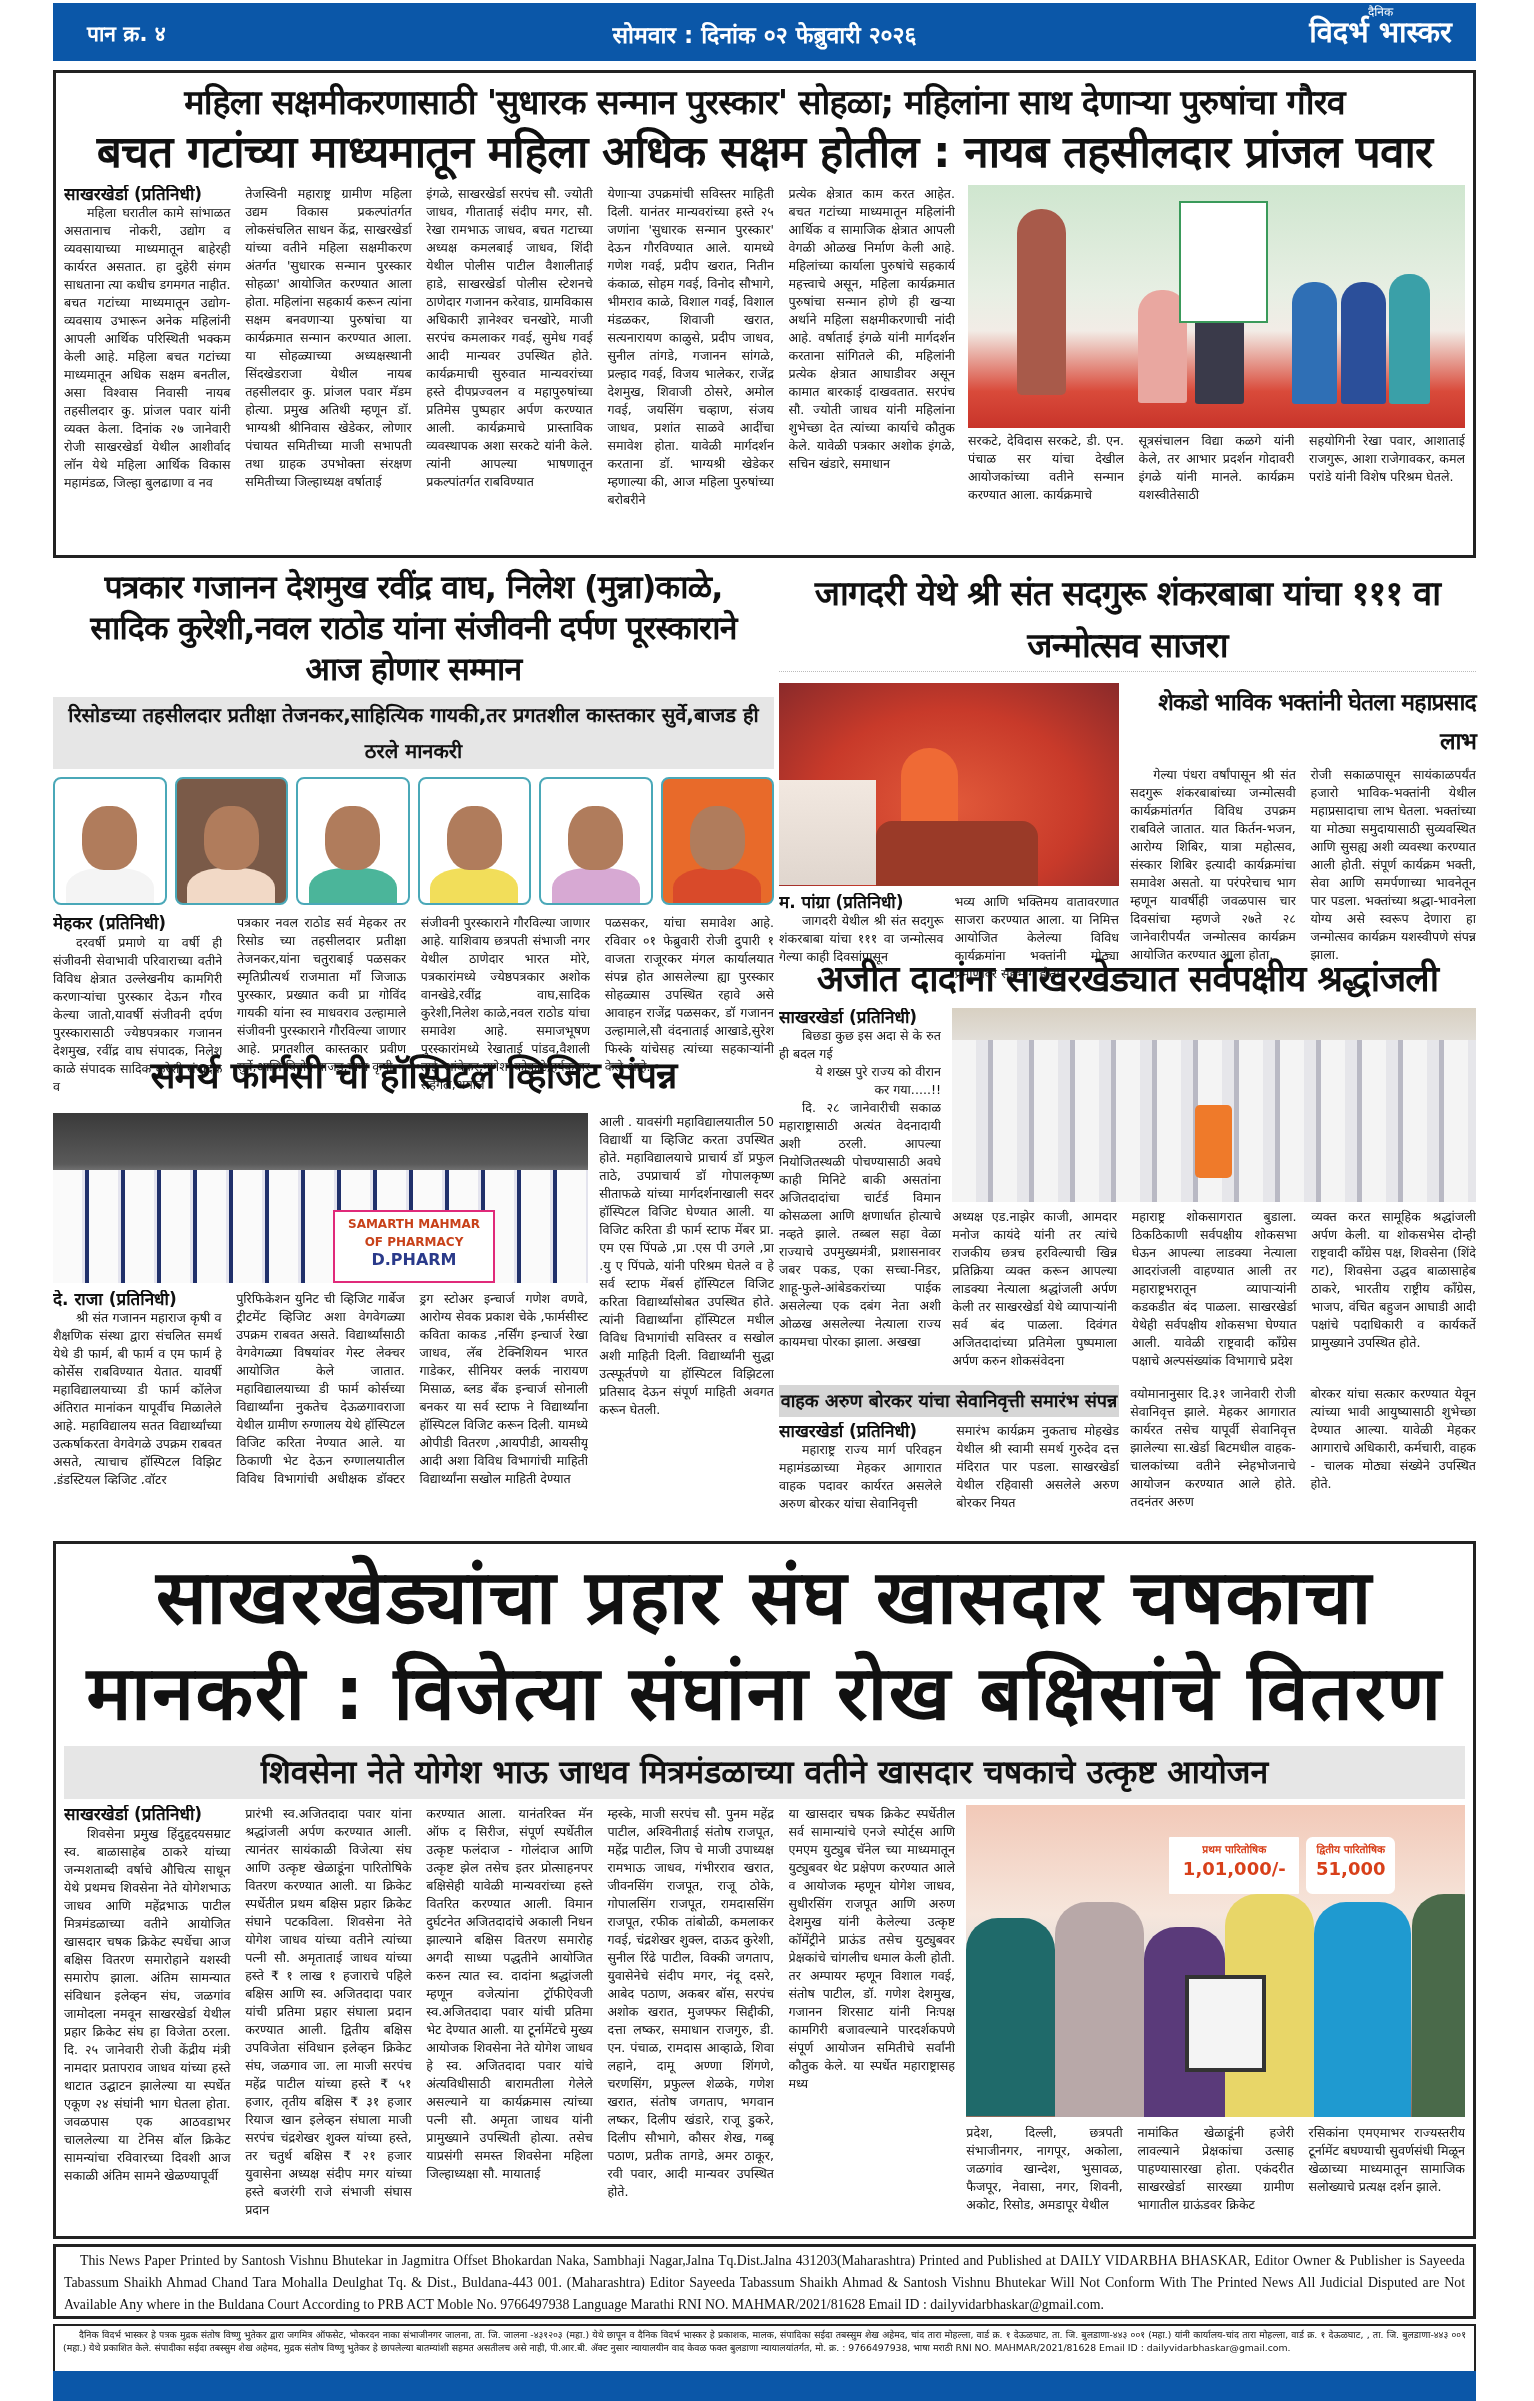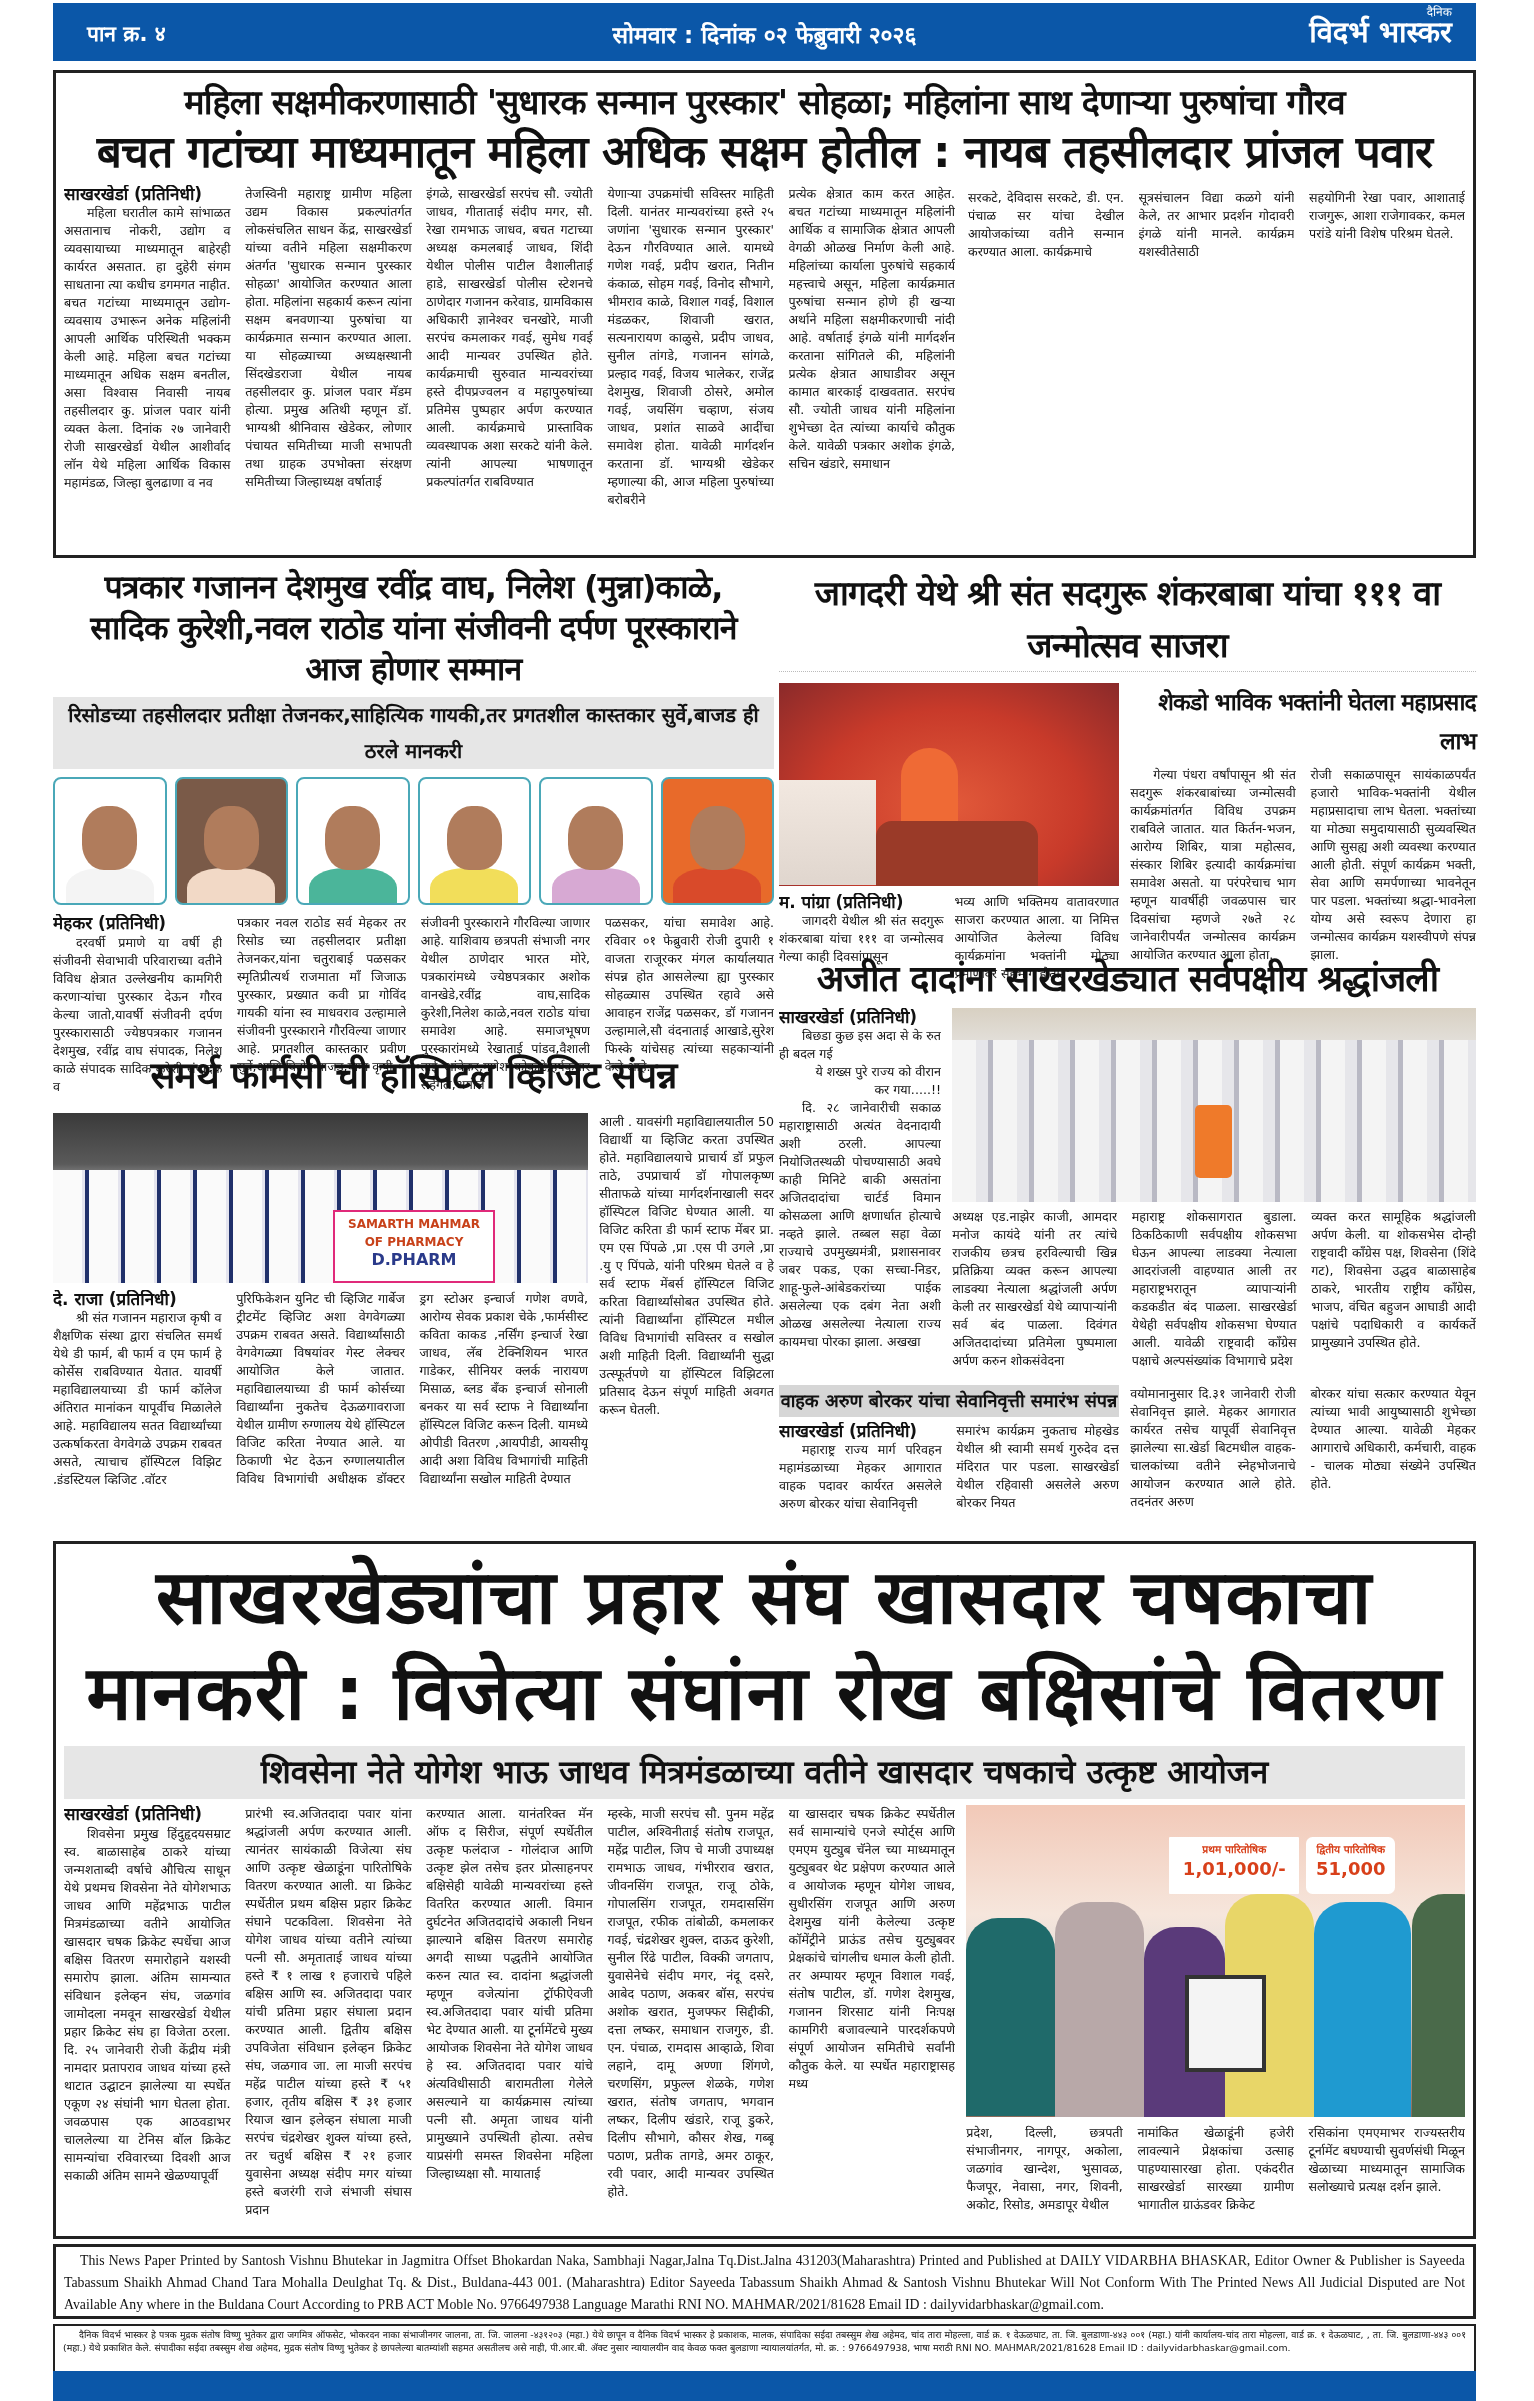--- a/index.html
+++ b/index.html
@@ -2,21 +2,21 @@
 <html style="font-size:13px"><head>
 <meta charset="utf-8">
 <style>
   *{box-sizing:border-box;margin:0;padding:0}
   html,body{width:1535px;height:2401px;background:#fff;overflow:hidden}
   body{position:relative;font-family:"DejaVu Sans","Liberation Sans",sans-serif;color:#111}
   .abs{position:absolute}
   .masthead{left:53px;top:3.2px;width:1423px;height:58px;background:#0b57a8;color:#fff}
   .masthead .page-no{position:absolute;left:34px;top:16px;font-size:21px;font-weight:bold}
   .masthead .date{position:absolute;left:0;right:0;top:14.6px;text-align:center;font-size:23px;font-weight:bold}
-  .masthead .brand{position:absolute;right:24px;top:3.2px;text-align:right;line-height:1}
+  .masthead .brand{position:absolute;right:24px;top:3.2px;text-align:center;line-height:1}
   .masthead .brand .small{display:block;font-size:12px}
   .masthead .brand .big{display:block;font-size:29px;font-weight:bold}
   .box{border:3.2px solid #222;background:#fff}
   .headline{font-weight:bold;text-align:center;color:#111;letter-spacing:-0.8px;line-height:1.15}
   .sub{background:#e6e6e6;text-align:center;font-weight:bold}
   .cols{display:flex;gap:14.6px}
   .col{flex:1;font-size:12.6px;line-height:18px;text-align:justify;overflow:hidden}
   .col p{text-indent:23px}
   .dateline{font-weight:bold;font-size:17px;text-align:left;display:block;margin-bottom:1.6px}
   .photo{overflow:hidden;position:relative}
@@ -44,21 +44,21 @@
     <div class="cols" style="width:891px;height:348px">
       <div class="col">
         <span class="dateline">साखरखेर्डा (प्रतिनिधी)</span>
         <p>महिला घरातील कामे सांभाळत असतानाच नोकरी, उद्योग व व्यवसायाच्या माध्यमातून बाहेरही कार्यरत असतात. हा दुहेरी संगम साधताना त्या कधीच डगमगत नाहीत. बचत गटांच्या माध्यमातून उद्योग-व्यवसाय उभारून अनेक महिलांनी आपली आर्थिक परिस्थिती भक्कम केली आहे. महिला बचत गटांच्या माध्यमातून अधिक सक्षम बनतील, असा विश्वास निवासी नायब तहसीलदार कु. प्रांजल पवार यांनी व्यक्त केला. दिनांक २७ जानेवारी रोजी साखरखेर्डा येथील आशीर्वाद लॉन येथे महिला आर्थिक विकास महामंडळ, जिल्हा बुलढाणा व नव</p>
       </div>
       <div class="col">तेजस्विनी महाराष्ट्र ग्रामीण महिला उद्यम विकास प्रकल्पांतर्गत लोकसंचलित साधन केंद्र, साखरखेर्डा यांच्या वतीने महिला सक्षमीकरण अंतर्गत 'सुधारक सन्मान पुरस्कार सोहळा' आयोजित करण्यात आला होता. महिलांना सहकार्य करून त्यांना सक्षम बनवणाऱ्या पुरुषांचा या कार्यक्रमात सन्मान करण्यात आला. या सोहळ्याच्या अध्यक्षस्थानी सिंदखेडराजा येथील नायब तहसीलदार कु. प्रांजल पवार मॅडम होत्या. प्रमुख अतिथी म्हणून डॉ. भाग्यश्री श्रीनिवास खेडेकर, लोणार पंचायत समितीच्या माजी सभापती तथा ग्राहक उपभोक्ता संरक्षण समितीच्या जिल्हाध्यक्ष वर्षाताई</div>
       <div class="col">इंगळे, साखरखेर्डा सरपंच सौ. ज्योती जाधव, गीताताई संदीप मगर, सौ. रेखा रामभाऊ जाधव, बचत गटाच्या अध्यक्ष कमलबाई जाधव, शिंदी येथील पोलीस पाटील वैशालीताई हाडे, साखरखेर्डा पोलीस स्टेशनचे ठाणेदार गजानन करेवाड, ग्रामविकास अधिकारी ज्ञानेश्वर चनखोरे, माजी सरपंच कमलाकर गवई, सुमेध गवई आदी मान्यवर उपस्थित होते. कार्यक्रमाची सुरुवात मान्यवरांच्या हस्ते दीपप्रज्वलन व महापुरुषांच्या प्रतिमेस पुष्पहार अर्पण करण्यात आली. कार्यक्रमाचे प्रास्ताविक व्यवस्थापक अशा सरकटे यांनी केले. त्यांनी आपल्या भाषणातून प्रकल्पांतर्गत राबविण्यात</div>
       <div class="col">येणाऱ्या उपक्रमांची सविस्तर माहिती दिली. यानंतर मान्यवरांच्या हस्ते २५ जणांना 'सुधारक सन्मान पुरस्कार' देऊन गौरविण्यात आले. यामध्ये गणेश गवई, प्रदीप खरात, नितीन कंकाळ, सोहम गवई, विनोद सौभागे, भीमराव काळे, विशाल गवई, विशाल मंडळकर, शिवाजी खरात, सत्यनारायण काळुसे, प्रदीप जाधव, सुनील तांगडे, गजानन सांगळे, प्रल्हाद गवई, विजय भालेकर, राजेंद्र देशमुख, शिवाजी ठोसरे, अमोल गवई, जयसिंग चव्हाण, संजय जाधव, प्रशांत साळवे आदींचा समावेश होता. यावेळी मार्गदर्शन करताना डॉ. भाग्यश्री खेडेकर म्हणाल्या की, आज महिला पुरुषांच्या बरोबरीने</div>
       <div class="col">प्रत्येक क्षेत्रात काम करत आहेत. बचत गटांच्या माध्यमातून महिलांनी आर्थिक व सामाजिक क्षेत्रात आपली वेगळी ओळख निर्माण केली आहे. महिलांच्या कार्याला पुरुषांचे सहकार्य महत्त्वाचे असून, महिला कार्यक्रमात पुरुषांचा सन्मान होणे ही खऱ्या अर्थाने महिला सक्षमीकरणाची नांदी आहे. वर्षाताई इंगळे यांनी मार्गदर्शन करताना सांगितले की, महिलांनी प्रत्येक क्षेत्रात आघाडीवर असून कामात बारकाई दाखवतात. सरपंच सौ. ज्योती जाधव यांनी महिलांना शुभेच्छा देत त्यांच्या कार्याचे कौतुक केले. यावेळी पत्रकार अशोक इंगळे, सचिन खंडारे, समाधान</div>
     </div>
-    <div style="flex:1;display:flex;flex-direction:row">
+    <div style="flex:1;display:flex;flex-direction:column">
       <div class="photo" style="height:243px;background:linear-gradient(180deg,#cfe6cf 0%,#e8efe4 45%,#f2ece6 60%,#d94a3a 85%,#c8342a 100%)">
         <div class="abs" style="left:49px;top:24px;width:49px;height:186px;background:#a85a4a;border-radius:24px 24px 4.9px 4.9px"></div>
         <div class="abs" style="left:170px;top:105px;width:49px;height:113px;background:#e9a7a0;border-radius:23px 23px 3.2px 3.2px"></div>
         <div class="abs" style="left:227px;top:89px;width:49px;height:130px;background:#3a3a4a;border-radius:23px 23px 3.2px 3.2px"></div>
         <div class="abs" style="left:324px;top:97px;width:45px;height:122px;background:#2f6fb5;border-radius:21px 21px 3.2px 3.2px"></div>
         <div class="abs" style="left:373px;top:97px;width:45px;height:122px;background:#2b4f9a;border-radius:21px 21px 3.2px 3.2px"></div>
         <div class="abs" style="left:421px;top:89px;width:41px;height:130px;background:#3aa0a8;border-radius:19.4px 19.4px 3.2px 3.2px"></div>
         <div class="abs" style="left:211px;top:16px;width:89px;height:122px;background:#fff;border:2.4px solid #3a9a5a"></div>
       </div>
       <div class="cols" style="margin-top:4.9px;height:97px">

